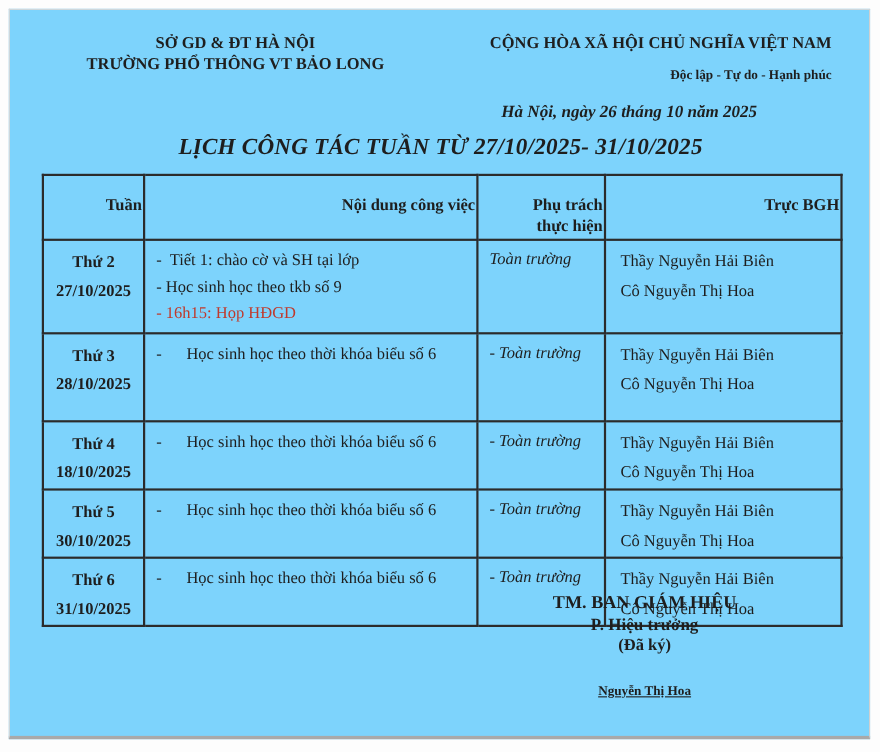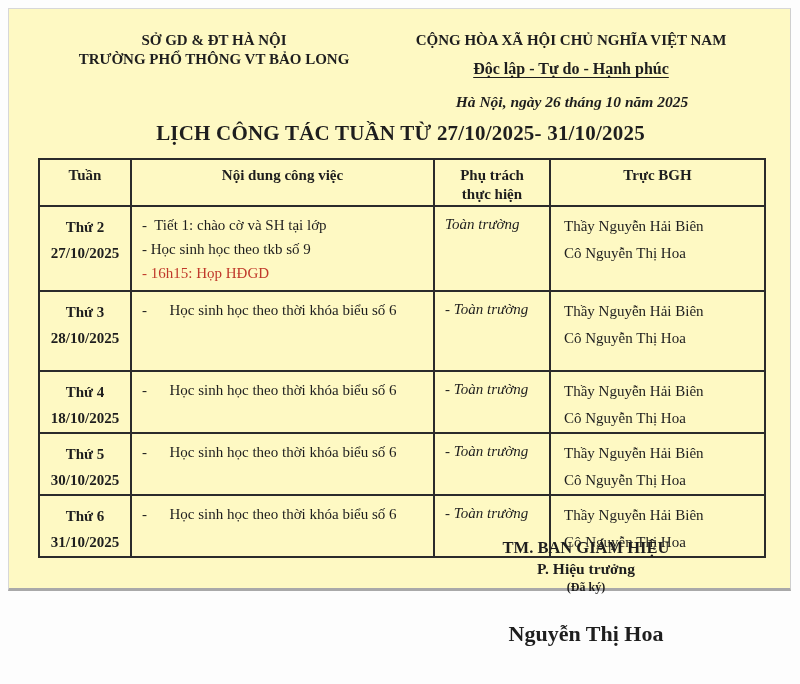--- a/index.html
+++ b/index.html
@@ -6,56 +6,56 @@
     margin: 0; padding: 0;
     width: 800px; height: 684px;
     background: #fdfdfd;
     font-family: "Liberation Serif", "DejaVu Serif", serif;
     color: #1e1e1e;
     -webkit-font-smoothing: antialiased;
   }
   .page {
     position: absolute;
     left: 8px; top: 8px;
-    width: 783px; height: 583px;
+    width: 783px; height: 664px;
     box-sizing: border-box;
-    background: #fef9c3;
+    background: #7dd3fc;
     border: 1px solid #d7d7d7;
     border-right-color: #cfcfcf;
     border-bottom: 3px solid #a9a9a9;
   }
   .abs { position: absolute; }
 
   
   .org-block {
     left: 20px; top: 22px; width: 370px;
     text-align: center;
     font-weight: bold; font-size: 15px; line-height: 19px;
   }
   .motto-block {
     left: 377px; top: 22px; width: 370px;
-    text-align: center;
+    text-align: right;
     font-weight: bold; font-size: 15px; line-height: 19px;
   }
   .motto-line2 {
     margin-top: 9px;
-    font-size: 16px;
-    text-decoration: underline;
+    font-size: 12px;
     text-underline-offset: 3px;
   }
   .date-line {
     left: 377px; top: 84px; width: 372px;
     text-align: center;
     font-style: italic; font-weight: bold; font-size: 15.5px;
   }
   .doc-title {
     left: 0; top: 112px; width: 783px;
     text-align: center;
     font-weight: bold; font-size: 21px;
     letter-spacing: 0.2px;
+    font-style: italic;
   }
 
   
   table.schedule {
     position: absolute;
     left: 29px; top: 149px;
     width: 726px;
     border-collapse: collapse;
     table-layout: fixed;
   }
@@ -67,22 +67,22 @@
   }
   tr.head-row { height: 45px; }
   tr.row-mon  { height: 85px; }
   tr.row-tue  { height: 80px; }
   tr.row-wed  { height: 50px; }
   tr.row-thu  { height: 50px; }
   tr.row-fri  { height: 53px; }
 
   table.schedule th {
     font-weight: bold;
-    text-align: center;
-    padding-top: 6px;
+    text-align: right;
+    padding-top: 18px;
     line-height: 19px;
   }
   td.day-cell {
     font-weight: bold;
     text-align: center;
     padding-top: 7px;
     line-height: 26px;
     font-family: Liberation Serif, serif;
   }
   td.content-cell {
@@ -102,22 +102,22 @@
   .red { color: #c0392b; }
 
   
   .footer-block {
     left: 412px; top: 528px; width: 330px;
     text-align: center;
     font-weight: bold;
   }
   .footer-line1 { font-size: 16.5px; line-height: 22px; }
   .footer-line2 { font-size: 15.5px; line-height: 19px; }
-  .footer-line3 { font-size: 12px; line-height: 19px; }
-  .footer-sig   { font-size: 22px; margin-top: 24px; }
+  .footer-line3 { font-size: 15px; line-height: 19px; }
+  .footer-sig   { font-size: 12px; margin-top: 24px; text-decoration: underline; }
 </style>
 </head>
 <body>
 
 <div class="page">
 
   <div class="abs org-block">
     <div>SỞ GD &amp; ĐT HÀ NỘI</div>
     <div>TRƯỜNG PHỔ THÔNG VT BẢO LONG</div>
   </div>

